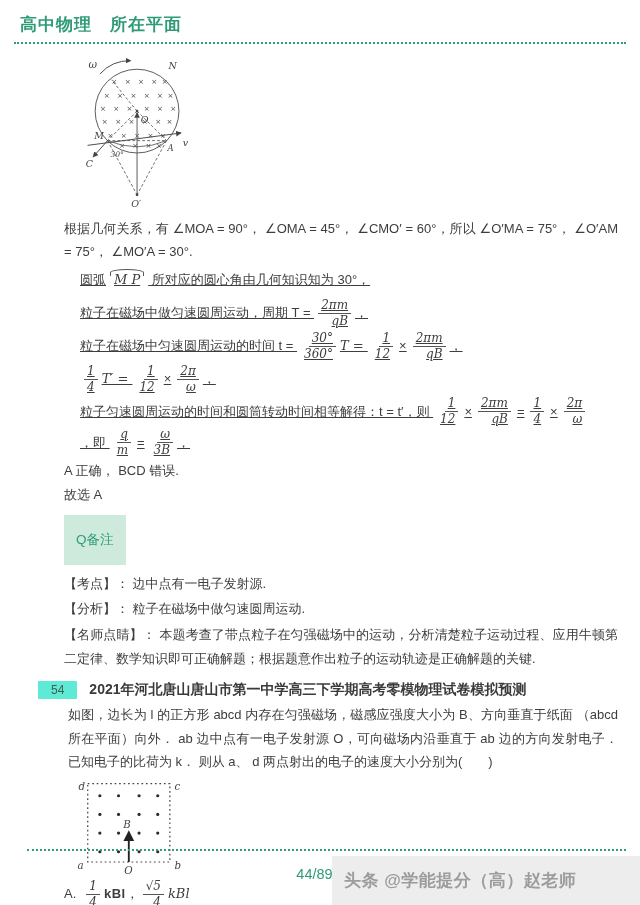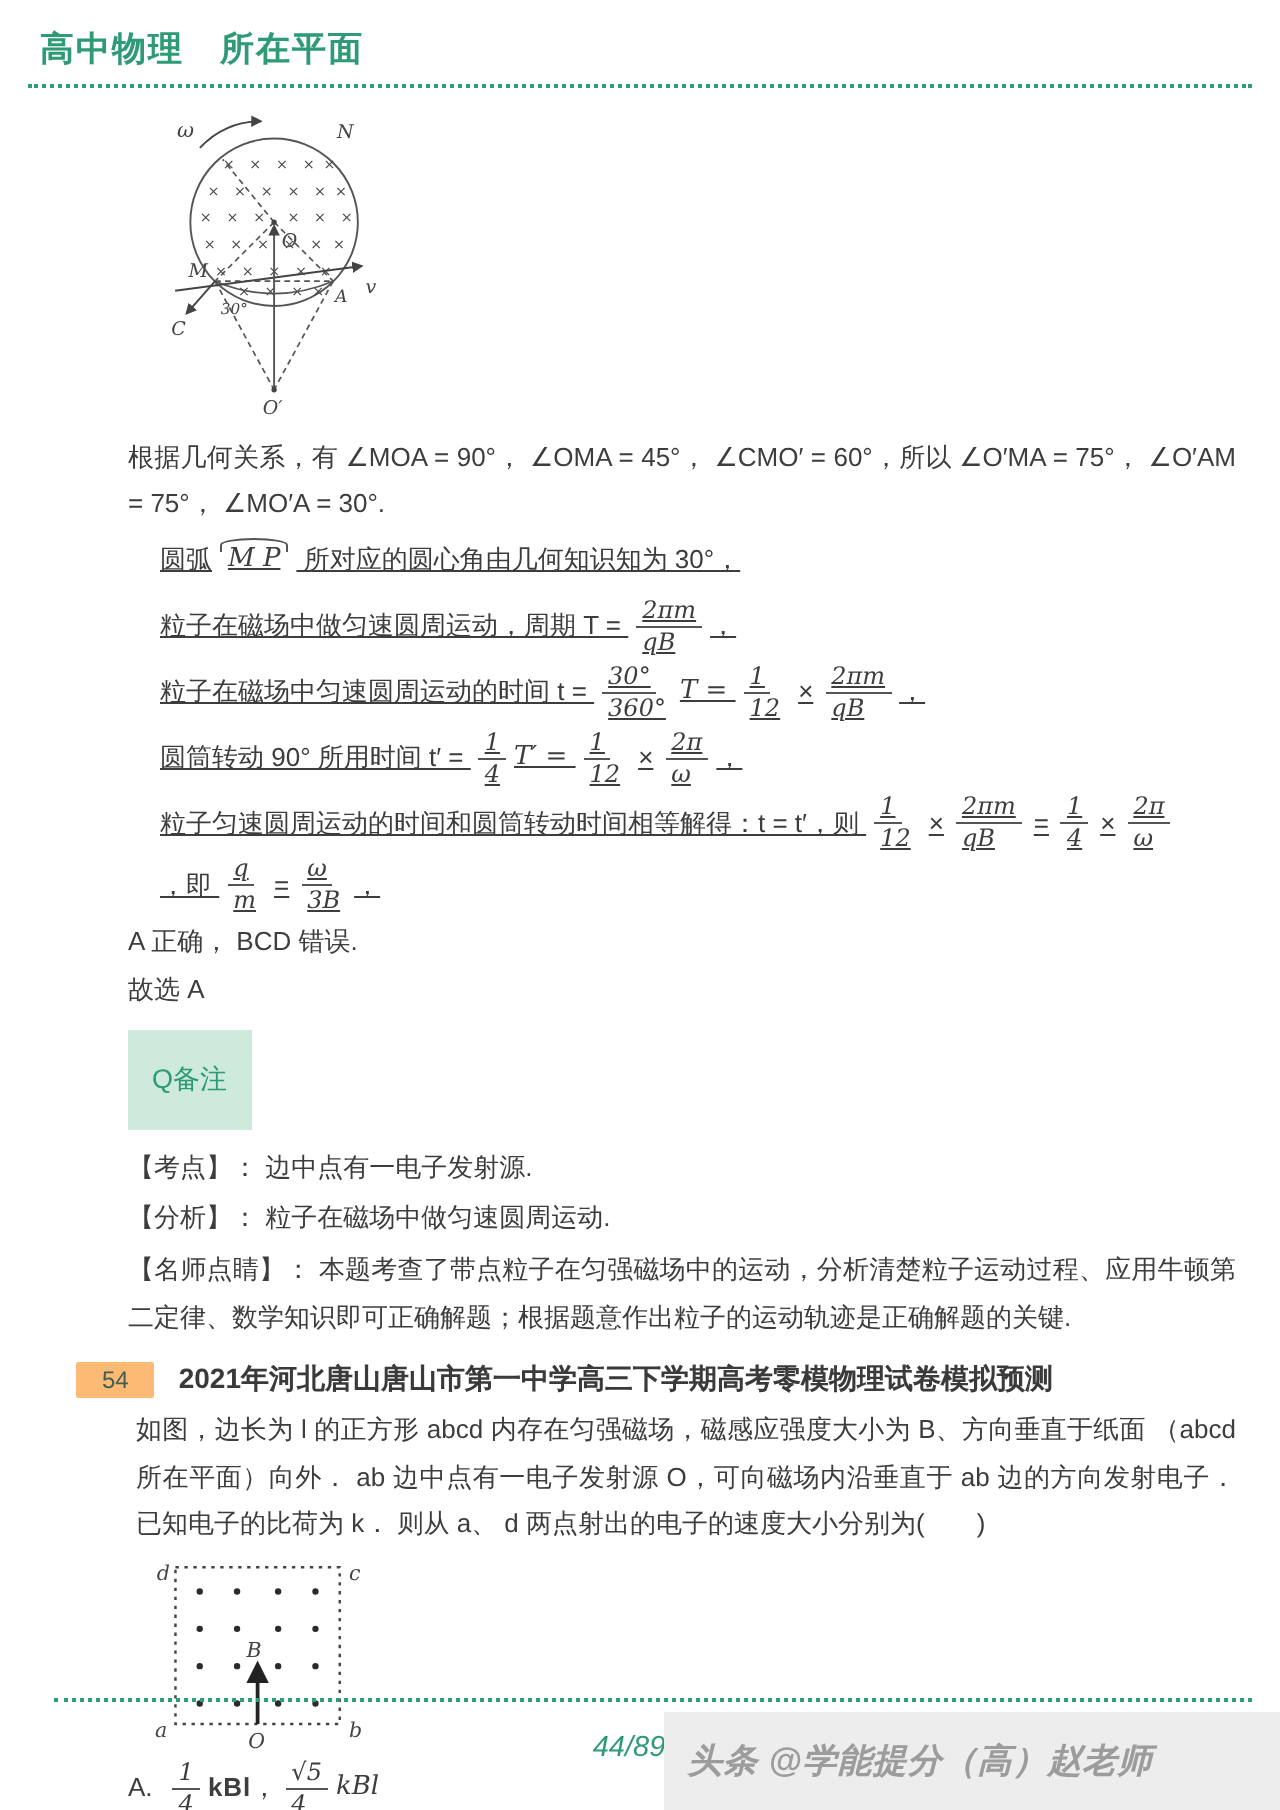--- a/index.html
+++ b/index.html
@@ -13,42 +13,42 @@
   .header-title { color:#2e9b76; font-size:17px; font-weight:bold; letter-spacing:1px; }
   .dotline { border-top:2px dotted #2e9e78; margin:0 14px; height:0; }
   .content { padding:0 22px 0 64px; }
   .fig1 { margin:10px 0 2px 12px; }
   .fig2 { margin:4px 0 0 0; }
   svg text { font-family:"DejaVu Serif",serif; font-style:italic; fill:#444; }
   svg .cross { font-family:"DejaVu Sans",sans-serif; font-style:normal; font-size:7.5px; fill:#555; }
   p.sol { line-height:23px; margin:1px 0; text-align:justify; }
   .mline { display:flex; align-items:center; flex-wrap:wrap; min-height:32px; line-height:1.2; margin:1px 16px;text-decoration:underline; }
   .mline > span { white-space:pre; }
-  .frac { display:inline-flex; flex-direction:column; align-items:flex-start; vertical-align:middle;
+  .frac { display:inline-flex; flex-direction:column; align-items:flex-end; vertical-align:middle;
           font-family:"DejaVu Serif",serif; font-style:italic; font-size:12px; margin:0 4px; line-height:1.25; }
   .frac .num { border-bottom:1px solid #555; padding:0 3px; }
   .frac .den { padding:0 3px; }
   .mvar { font-family:"DejaVu Serif",serif; font-style:italic; }
   .mop { margin:0 2px; }
   .overarc { position:relative; font-family:"DejaVu Serif",serif; font-style:italic; padding:0 4px; margin:0 4px; }
   .overarc::before { content:""; position:absolute; left:0; right:0; top:-3px; height:6px;
                      border:1px solid #555; border-bottom:none; border-radius:50% 50% 0 0; }
   .note-badge { display:inline-block; background:#cdeadd; color:#2e9b76; font-size:13.5px;
                 padding:16px 12px; margin:8px 0 6px 0; }
   .note-line { line-height:24px; margin:1px 0; }
   .note-para { line-height:24px; margin:2px 0; text-align:justify; }
   .q-header { display:flex; align-items:center; margin:10px 0 4px -26px; }
-  .q-badge { background:#fdba74; color:#3f5f52; font-size:12px; padding:2px 13px; margin-right:12px; border-radius:1px; }
+  .q-badge { background:#5eead4; color:#3f5f52; font-size:12px; padding:2px 13px; margin-right:12px; border-radius:1px; }
   .q-title { font-weight:bold; font-size:14px; color:#3a3a3a; }
   .q-body { line-height:23.5px; margin:4px 0 2px 4px; text-align:justify; }
   .option { display:flex; align-items:center; min-height:31px; line-height:1.2; }
   .option .olabel { margin-right:6px; }
   .u-sans { font-weight:bold; letter-spacing:0.5px; }
   .u-math { font-family:"DejaVu Serif",serif; font-style:italic; }
-  .footer { position:absolute; left:13px; right:0; bottom:0; height:56px;font-style:italic; }
+  .footer { position:absolute; left:13px; right:0; bottom:0; height:56px; }
   .footer .dotline { margin-top:0; }
   .page-num { position:absolute; left:0; right:0; top:17px; text-align:center; color:#2e9b76; font-size:14.5px; }
   .page-num span { position:relative; left:-12px; }
   .watermark { position:absolute; right:0; top:7px; bottom:0; width:308px; background:#ededed;
                color:#9c9c9c; font-size:17px; font-weight:bold; padding:13px 8px 0 12px; letter-spacing:0.5px; }
 </style>
 </head>
 <body>
 
 <div class="header">
@@ -153,21 +153,20 @@
     <span>粒子在磁场中匀速圆周运动的时间 t = </span>
     <span class="frac"><span class="num">30°</span><span class="den">360°</span></span>
     <span class="mvar">T = </span>
     <span class="frac"><span class="num">1</span><span class="den">12</span></span>
     <span class="mop">×</span>
     <span class="frac"><span class="num">2πm</span><span class="den">qB</span></span>
     <span>，</span>
   </div>
 
   <div class="mline">
-    <span>圆筒转动 90° 所用时间 t′ = </span>
     <span class="frac"><span class="num">1</span><span class="den">4</span></span>
     <span class="mvar">T′ = </span>
     <span class="frac"><span class="num">1</span><span class="den">12</span></span>
     <span class="mop">×</span>
     <span class="frac"><span class="num">2π</span><span class="den">ω</span></span>
     <span>，</span>
   </div>
 
   <div class="mline">
     <span>粒子匀速圆周运动的时间和圆筒转动时间相等解得：t = t′，则 </span>

